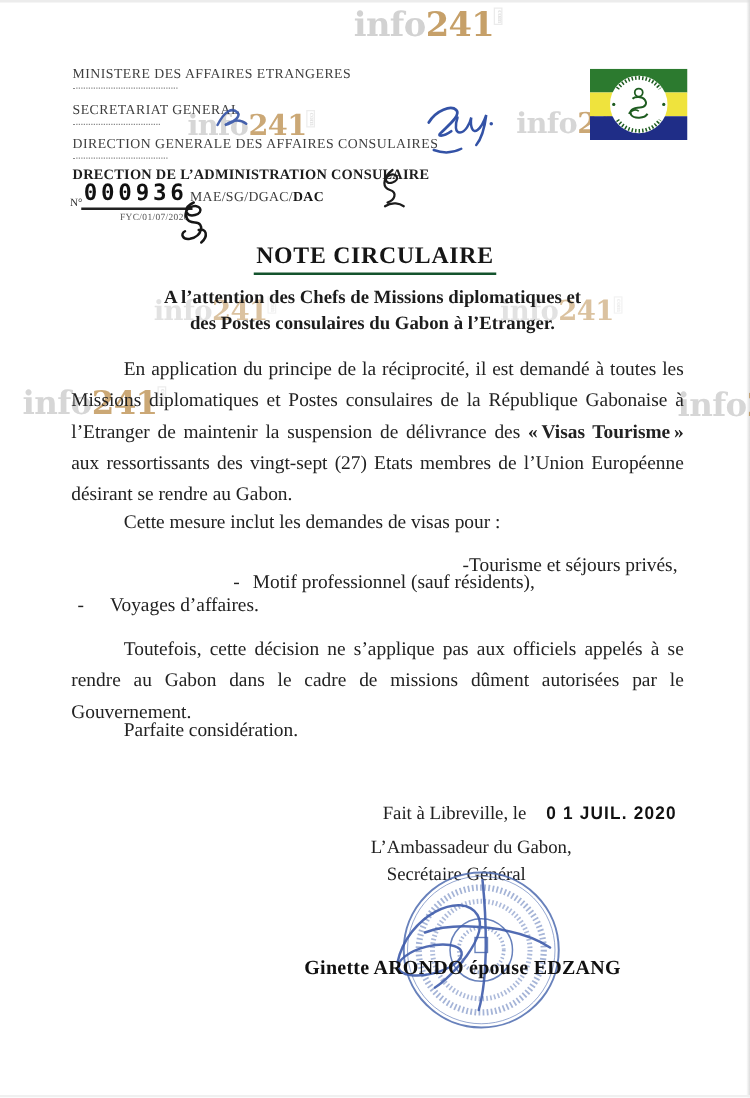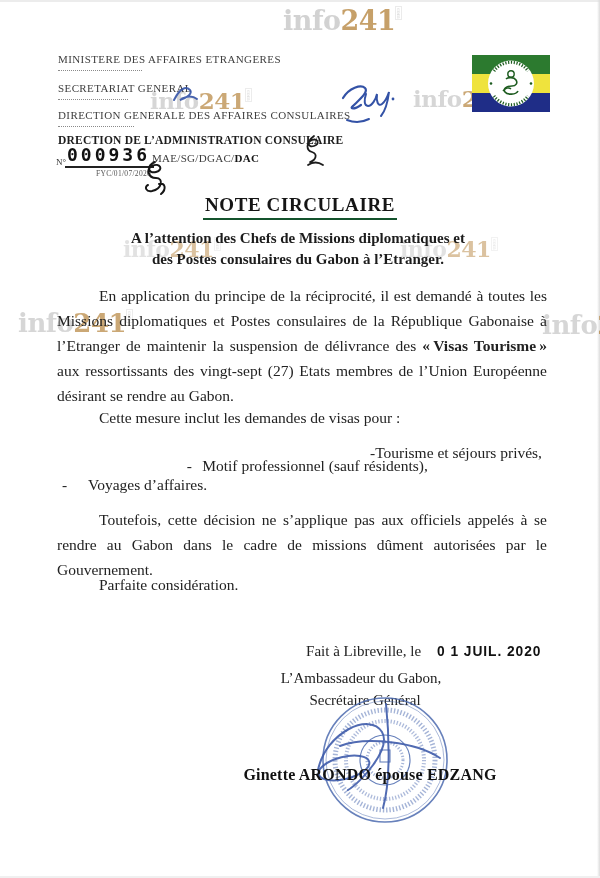--- a/index.html
+++ b/index.html
@@ -48,21 +48,21 @@
       text-align:justify;color:#222;}
   .indent{text-indent:42px;}
   .list-row{position:absolute;left:62px;width:480px;font-size:15.5px;color:#222;}
   .list-dash{display:inline-block;width:26px;}
   .dateline{position:absolute;left:57px;top:595px;width:490px;text-align:right;font-size:15px;margin-top:48px;}
   .date-stamp{font-family:"Liberation Sans",sans-serif;font-weight:bold;font-size:14.5px;
       letter-spacing:1px;color:#111;margin-left:16px;display:inline-block;
       transform:scaleX(0.95);transform-origin:left center;}
 
   
-  .sig-line1{position:absolute;left:236px;top:670px;width:250px;text-align:center;font-size:15px;}
+  .sig-line1{position:absolute;left:252px;top:670px;width:250px;text-align:center;font-size:15px;}
   .sig-line2{position:absolute;left:240px;top:692px;width:250px;text-align:center;font-size:15px;}
   .sig-name{position:absolute;left:215px;top:766px;width:310px;text-align:center;
       font-size:16px;font-weight:bold;letter-spacing:0.2px;color:#111;}
   .stamp-svg{position:absolute;left:288px;top:688px;pointer-events:none;}
   .scribble{position:absolute;pointer-events:none;}
 </style>
 </head>
 <body>
 
 <div class="edge-top"></div>

